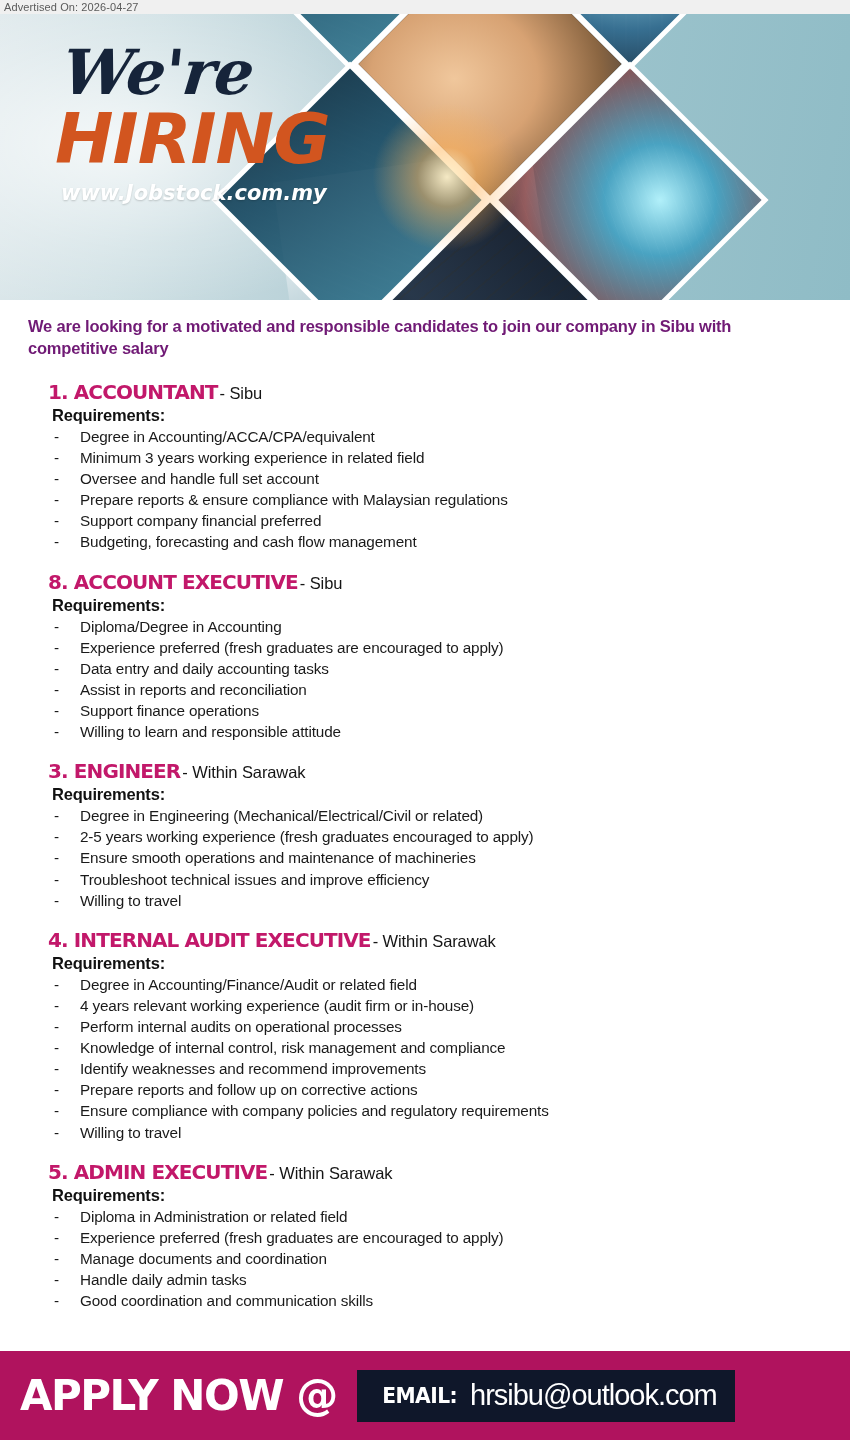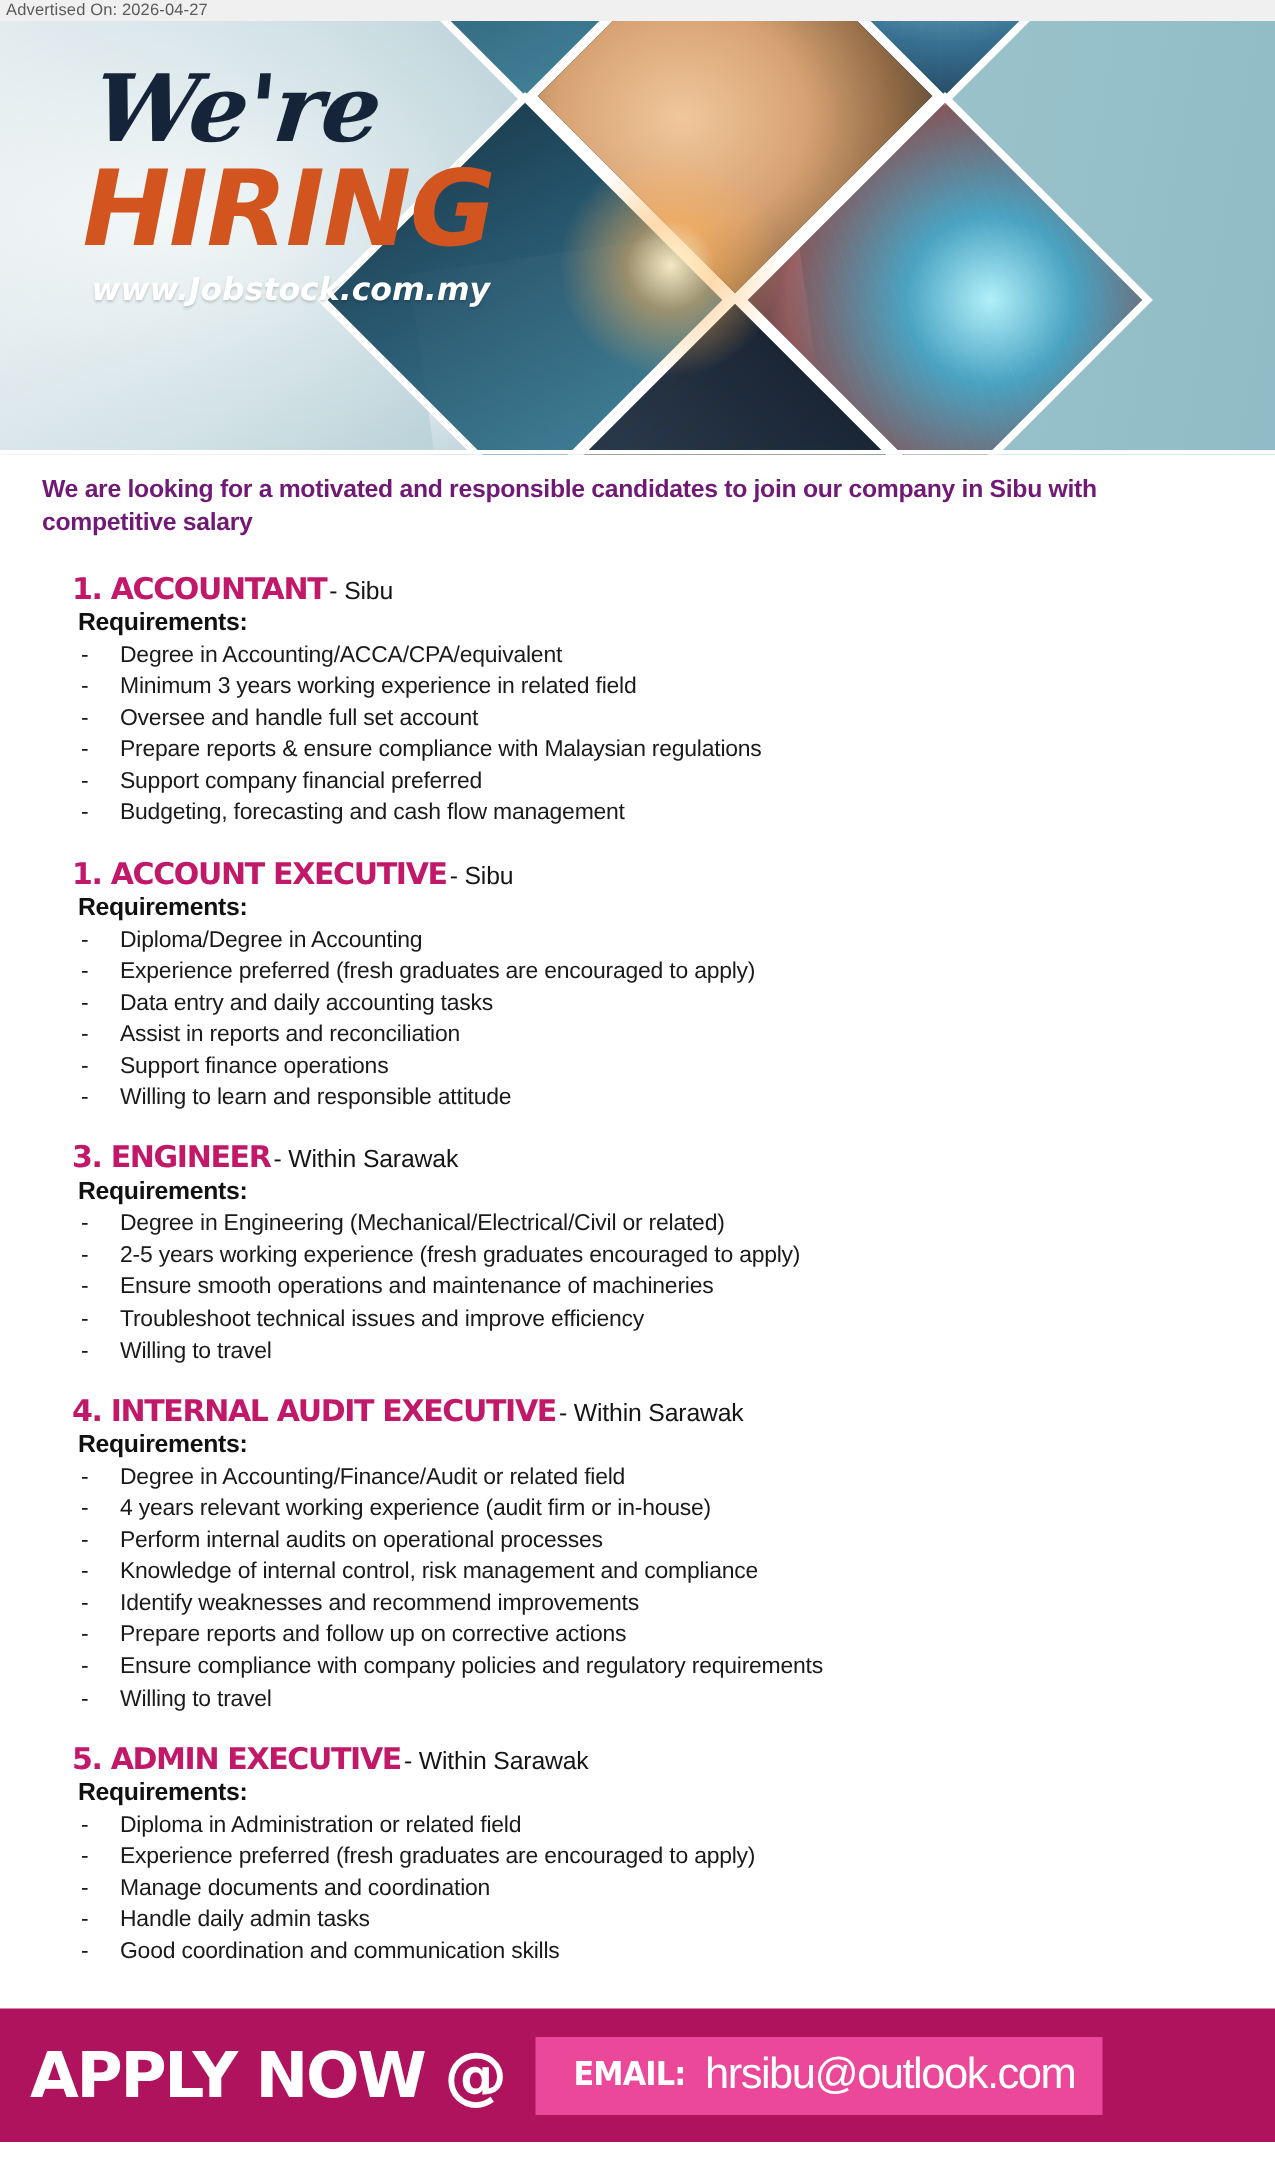--- a/index.html
+++ b/index.html
@@ -233,41 +233,41 @@
     position: absolute;
     left: 6px;
     top: 0;
     color: #1a1a1a;
   }
 
   
   .apply-bar {
     position: absolute;
     left: 0;
-    bottom: 16px;
+    bottom: 4px;
     width: 850px;
     height: 89px;
     background: #b0135e;
     display: flex;
     align-items: center;
     padding-left: 20px;
     box-sizing: border-box;
   }
   .apply-now {
     font-family: "DejaVu Sans", sans-serif;
     font-weight: 700;
     font-size: 42px;
     color: #ffffff;
     letter-spacing: -1.5px;
     white-space: nowrap;
     line-height: 1;
   }
   .email-box {
     margin-left: 20px;
-    background: #ec4899;
+    background: #0f172a;
     height: 52px;
     display: flex;
     align-items: center;
     padding: 0 18px 0 22px;
     box-sizing: border-box;
   }
   .email-label {
     font-family: "DejaVu Sans", sans-serif;
     font-weight: 700;
     font-size: 22px;
@@ -339,21 +339,21 @@
       <ul class="req-list">
         <li class="req-item">Degree in Accounting/ACCA/CPA/equivalent</li>
         <li class="req-item">Minimum 3 years working experience in related field</li>
         <li class="req-item">Oversee and handle full set account</li>
         <li class="req-item">Prepare reports &amp; ensure compliance with Malaysian regulations</li>
         <li class="req-item">Support company financial preferred</li>
         <li class="req-item">Budgeting, forecasting and cash flow management</li>
       </ul>
     </div>
     <div class="job">
-      <div class="job-title-line"><span class="job-title">1. ACCOUNT EXECUTIVE</span><span class="job-loc">- Sibu</span></div>
+      <div class="job-title-line"><span class="job-title">8. ACCOUNT EXECUTIVE</span><span class="job-loc">- Sibu</span></div>
       <div class="req-label">Requirements:</div>
       <ul class="req-list">
         <li class="req-item">Diploma/Degree in Accounting</li>
         <li class="req-item">Experience preferred (fresh graduates are encouraged to apply)</li>
         <li class="req-item">Data entry and daily accounting tasks</li>
         <li class="req-item">Assist in reports and reconciliation</li>
         <li class="req-item">Support finance operations</li>
         <li class="req-item">Willing to learn and responsible attitude</li>
       </ul>
     </div>

